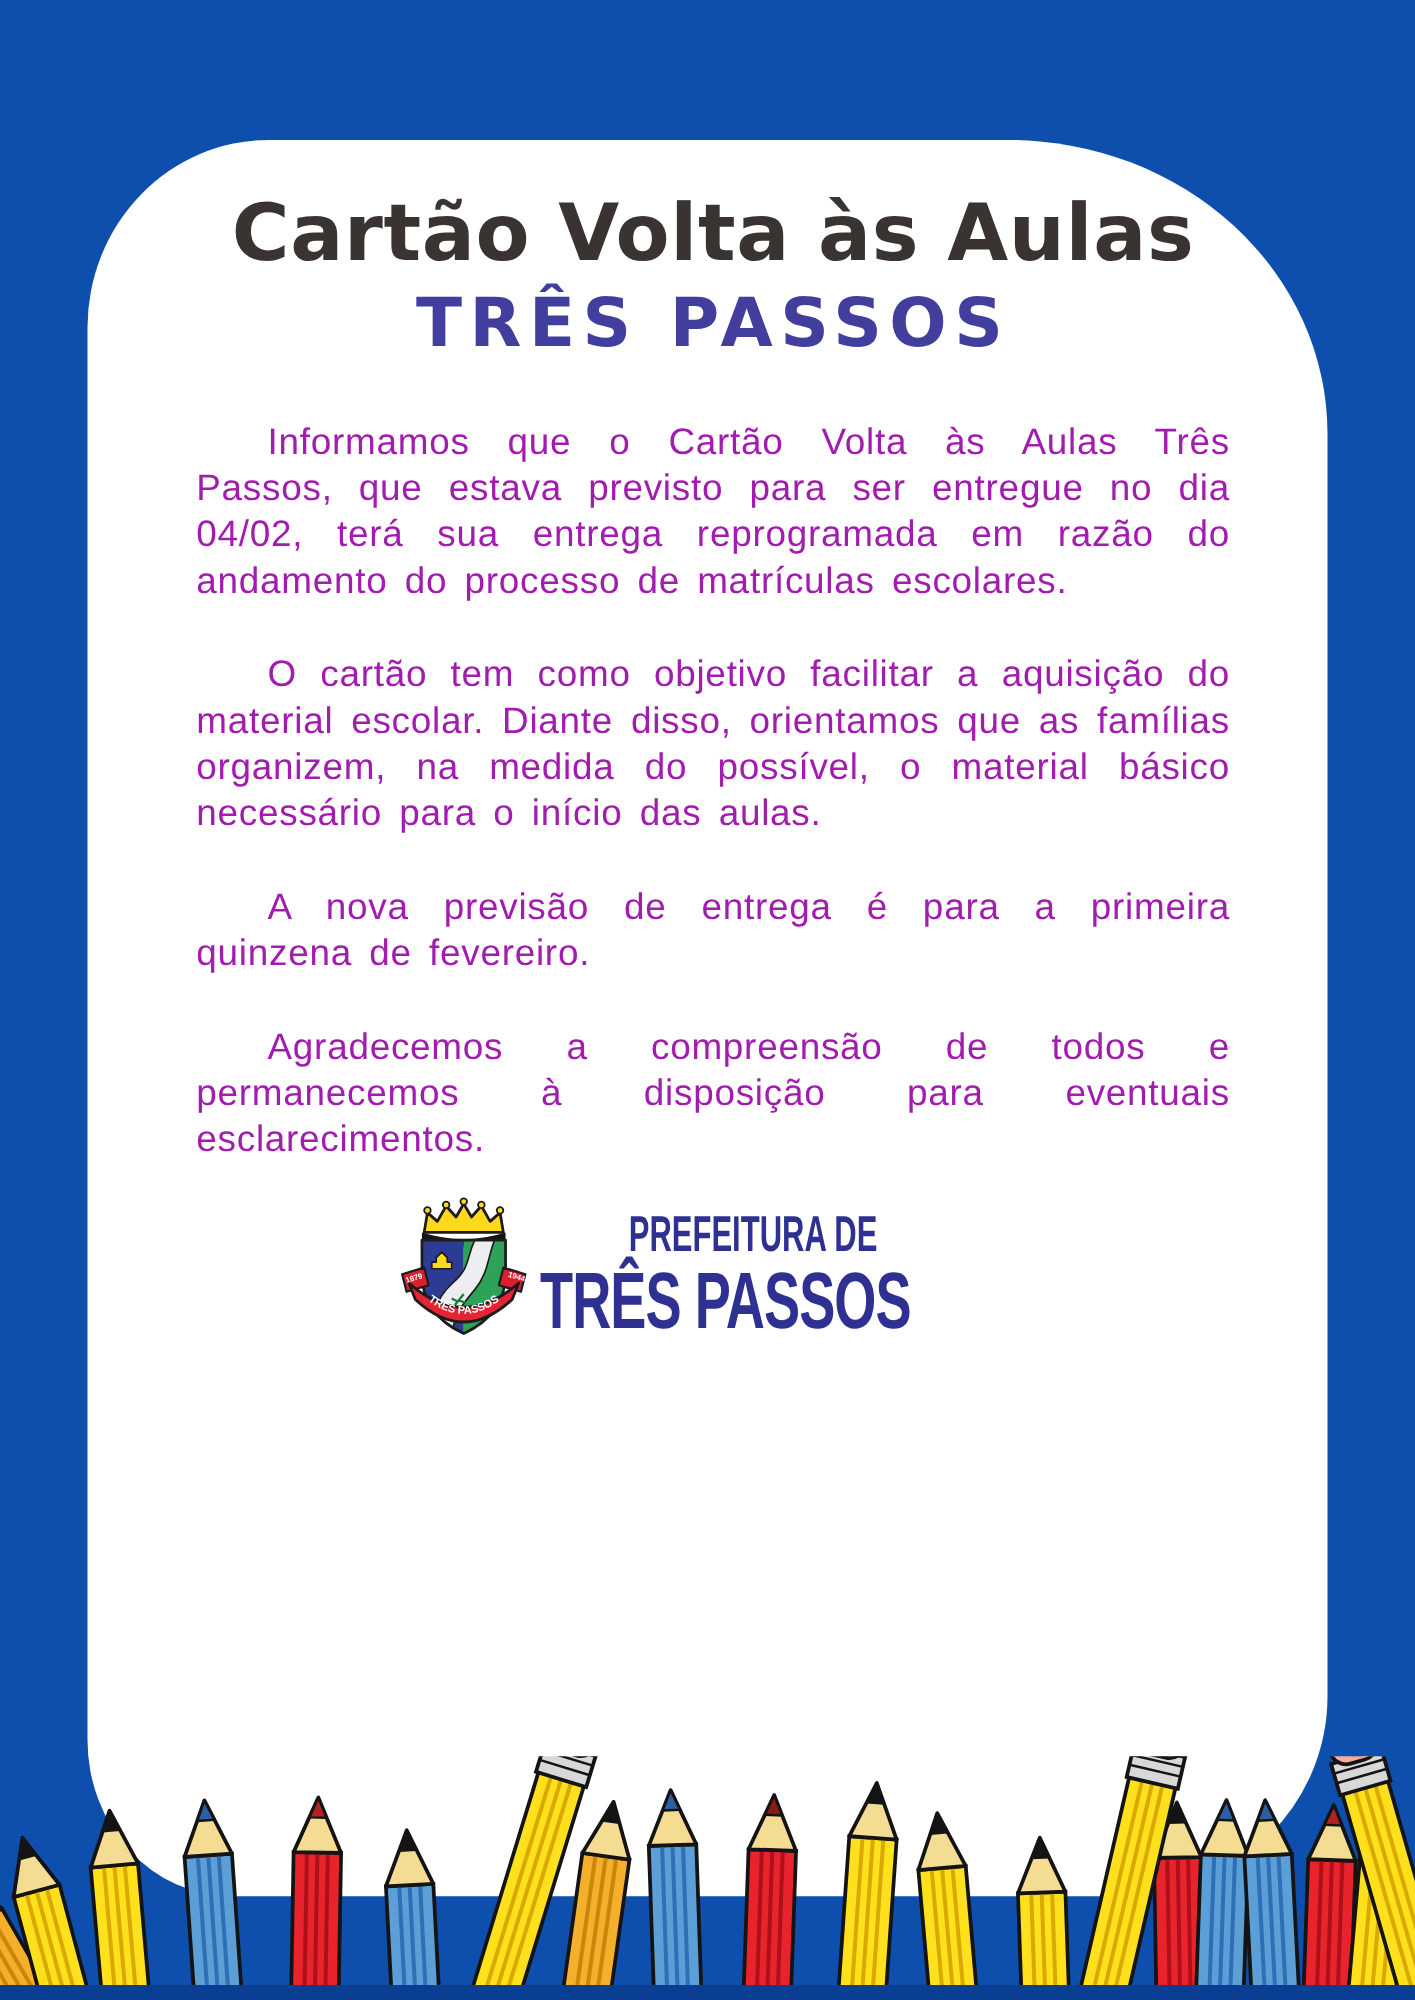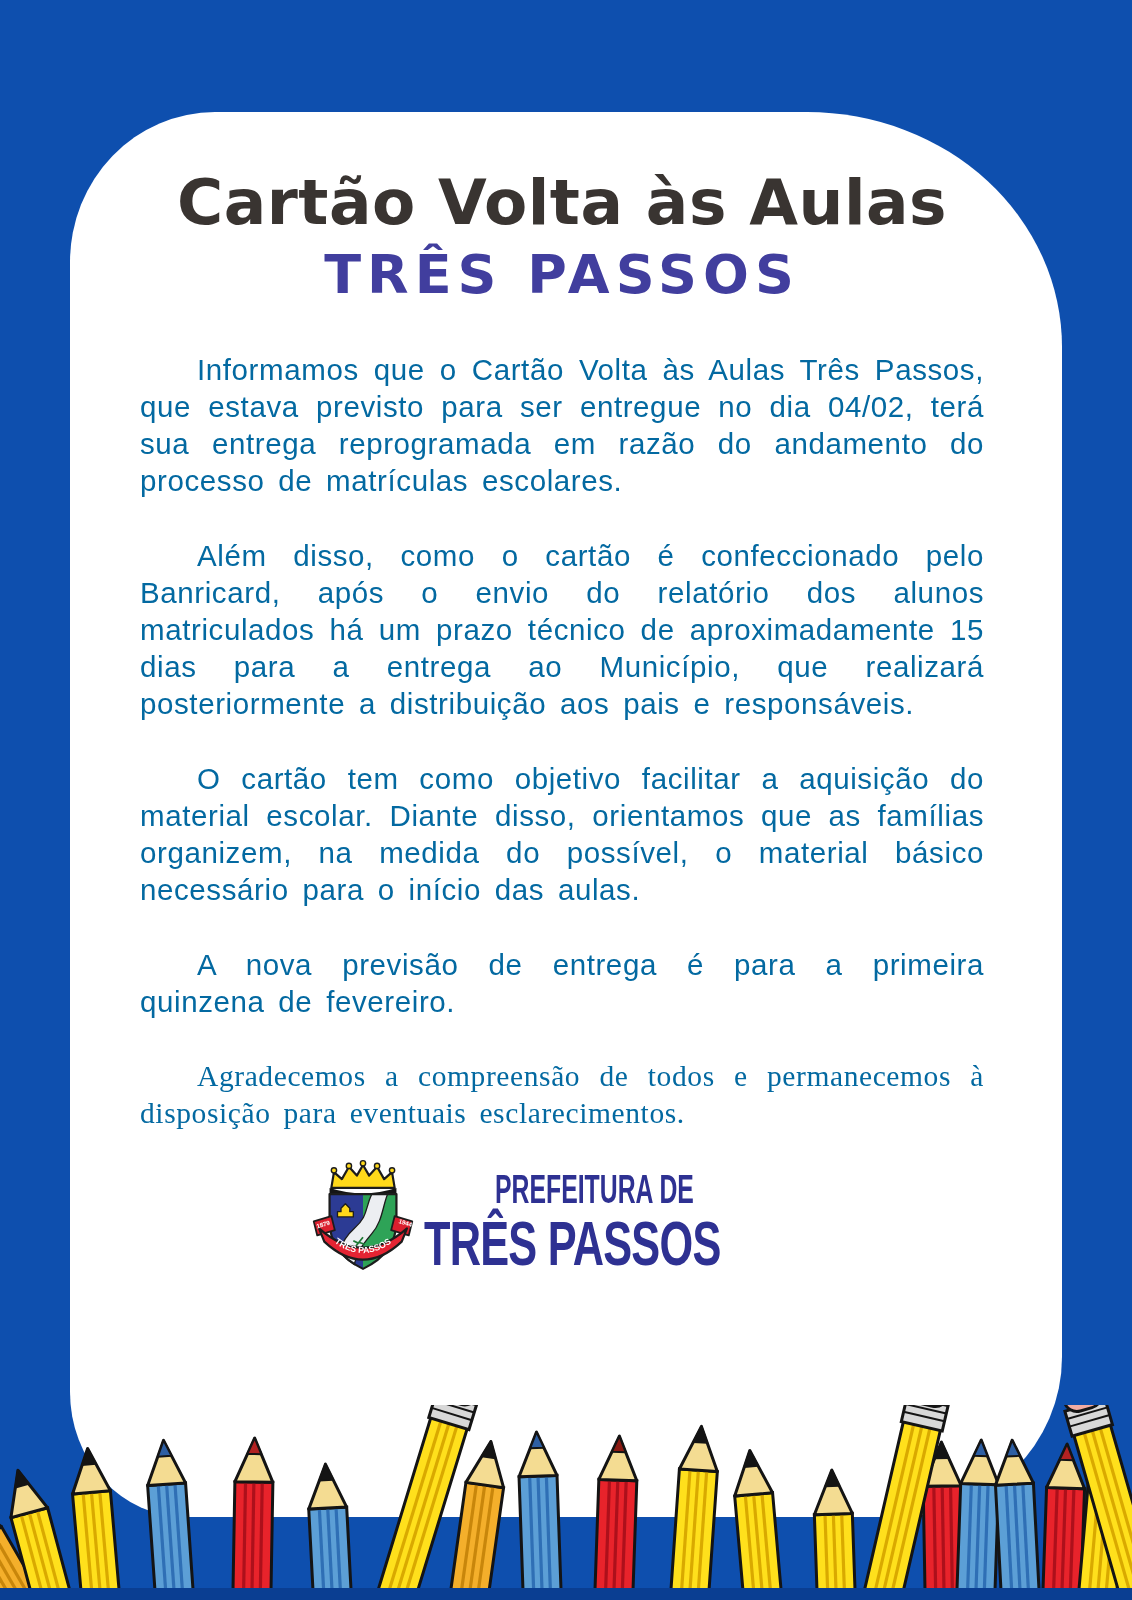--- a/index.html
+++ b/index.html
@@ -1,36 +1,36 @@
 <!DOCTYPE html>
 <html lang="pt"><head>
 <meta charset="utf-8">
 <style>
   html,body{margin:0;padding:0;}
   body{background:#0E4FAE;font-family:"Liberation Sans",sans-serif;}
   .page{position:relative;width:1132px;height:1600px;background:#0E4FAE;overflow:hidden;}
 
   .card{position:absolute;left:70px;top:112px;width:992px;height:1405px;background:#ffffff;
         border-radius:145px 255px 165px 115px / 150px 235px 160px 125px;}
-  .content{padding:56px 78px 0 70px;}
+  .content{padding:40px 78px 0 70px;margin-left:17px;}
 
   .title{margin:0;text-align:center;
          font-family:"DejaVu Sans",sans-serif;font-weight:bold;
          font-size:63px;line-height:1.1;color:#393431;letter-spacing:0.5px;}
   .subtitle{margin-top:8px;text-align:center;
             font-family:"DejaVu Sans",sans-serif;font-weight:bold;
             font-size:54px;line-height:1.1;color:#413E9E;letter-spacing:6px;}
 
   .paragraphs{margin-top:46px;}
   .paragraphs p{margin:0 0 38px 0;
      font-family:"Liberation Sans",sans-serif;
-     font-size:29.5px;line-height:37px;color:#0369a1;
+     font-size:29.5px;line-height:37px;color:#a21caf;
      text-align:justify;text-indent:57px;
      letter-spacing:0.6px;word-spacing:5px;}
-  .paragraphs p:last-child{margin-bottom:0;font-family:Liberation Serif, serif;}
+  .paragraphs p:last-child{margin-bottom:0;}
 
   .logo-row{display:flex;justify-content:center;align-items:center;gap:8px;margin-top:26px;}
   .crest{width:106px;height:132px;flex:0 0 auto;}
   .org-text{display:flex;flex-direction:column;align-items:center;}
   .org-line1 span{display:inline-block;font-weight:700;font-size:31px;color:#2E3192;
       transform:scale(0.80,1.30);transform-origin:left center;white-space:nowrap;}
   .org-line2 span{display:inline-block;font-weight:700;font-size:57px;color:#2E3192;
       transform:scale(0.76,1.12);transform-origin:left center;letter-spacing:-1px;
       margin-top:2px;white-space:nowrap;}
 
@@ -43,21 +43,20 @@
 <div class="page">
 
   <div class="card">
     <div class="content">
 
       <h1 class="title">Cartão Volta às Aulas</h1>
       <div class="subtitle">TRÊS PASSOS</div>
 
       <div class="paragraphs">
         <p>Informamos que o Cartão Volta às Aulas Três Passos, que estava previsto para ser entregue no dia 04/02, terá sua entrega reprogramada em razão do andamento do processo de matrículas escolares.</p>
-        <p>Além disso, como o cartão é confeccionado pelo Banricard, após o envio do relatório dos alunos matriculados há um prazo técnico de aproximadamente 15 dias para a entrega ao Município, que realizará posteriormente a distribuição aos pais e responsáveis.</p>
         <p>O cartão tem como objetivo facilitar a aquisição do material escolar. Diante disso, orientamos que as famílias organizem, na medida do possível, o material básico necessário para o início das aulas.</p>
         <p>A nova previsão de entrega é para a primeira quinzena de fevereiro.</p>
         <p>Agradecemos a compreensão de todos e permanecemos à disposição para eventuais esclarecimentos.</p>
       </div>
 
       <div class="logo-row">
         <svg class="crest" viewBox="0 0 120 150">
 
           <path d="M24,34 L27,16 L36,24 L44,10 L53,20 L60,8 L67,20 L76,10 L84,24 L93,16 L96,34 Z" fill="#FFD91A" stroke="#1c1c1c" stroke-width="2.5" stroke-linejoin="round"></path>
           <circle cx="27" cy="14" r="3" fill="#FFD91A" stroke="#1c1c1c" stroke-width="1.6"></circle>

